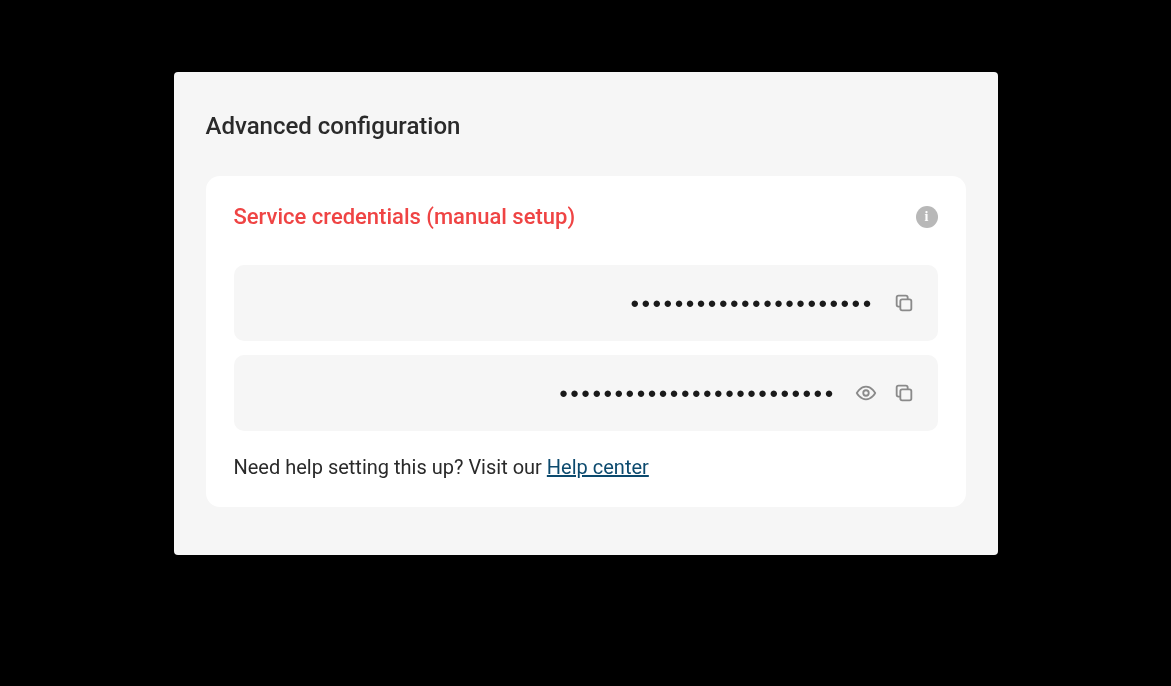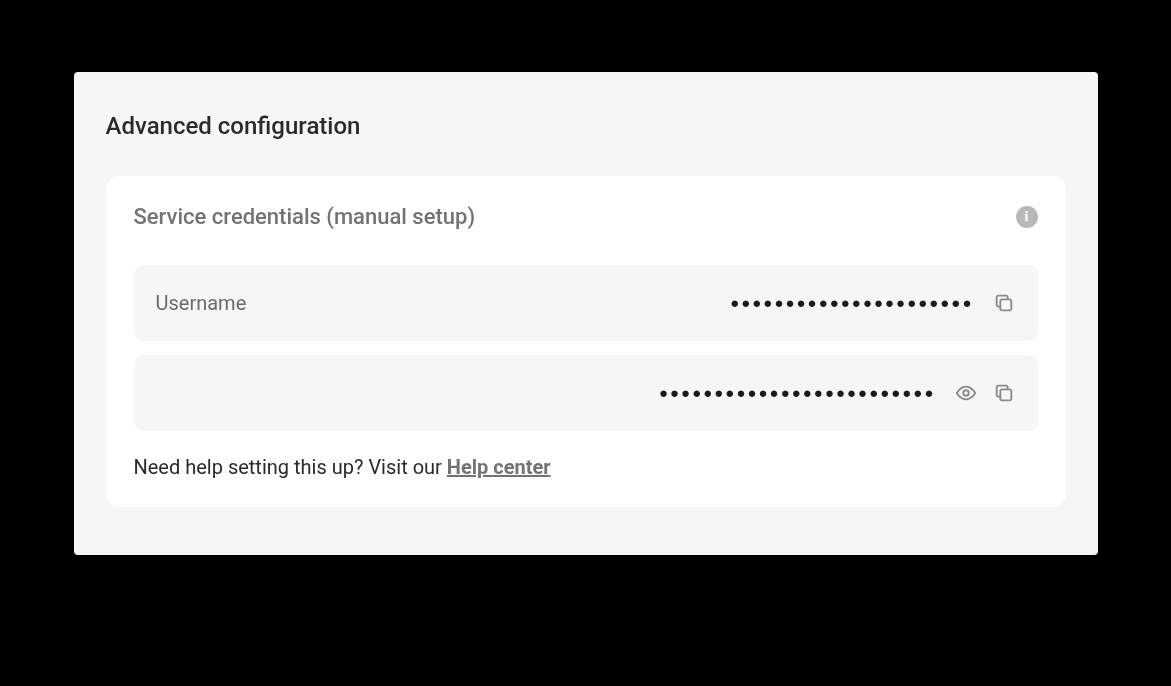--- a/index.html
+++ b/index.html
@@ -12,21 +12,21 @@
       font-family: -apple-system, BlinkMacSystemFont, "Segoe UI", Roboto, Helvetica, Arial, sans-serif;
       width: 1171px;
       height: 686px;
       display: flex;
       align-items: flex-start;
       justify-content: center;
       padding-top: 72px;
     }
     .panel {
       background: #f6f6f6;
-      width: 1024px;
+      width: 824px;
       border-radius: 4px;
       padding: 40px 32px 48px 32px;
     }
     .panel-title {
       font-size: 24px;
       font-weight: 500;
       color: #2a2a2a;
       margin-bottom: 36px;
       margin-left: 0;
     }
@@ -37,21 +37,21 @@
     }
     .card-header {
       display: flex;
       align-items: center;
       justify-content: space-between;
       margin-bottom: 36px;
     }
     .card-title {
       font-size: 22px;
       font-weight: 500;
-      color: #737373;
+      color: #ef4444;
     }
     .info-icon {
       width: 22px;
       height: 22px;
       border-radius: 50%;
       background: #b8b8b8;
       color: #fff;
       display: flex;
       align-items: center;
       justify-content: center;
@@ -109,40 +109,39 @@
       width: 22px;
       height: 22px;
       display: block;
     }
     .help-row {
       margin-top: 24px;
       font-size: 20px;
       color: #2a2a2a;
     }
     .help-link {
-      color: #737373;
+      color: #0c4a6e;
       text-decoration: underline;
-      font-weight: 700;
+      font-weight: 400;
       cursor: pointer;
     }
   </style>
 </head>
 <body>
 
 <div class="panel">
   <h2 class="panel-title">Advanced configuration</h2>
 
   <div class="card">
     <div class="card-header">
       <div class="card-title">Service credentials (manual setup)</div>
       <div class="info-icon">i</div>
     </div>
 
     <div class="field-row">
-      <div class="field-label">Username</div>
       <div class="field-value">
         <span class="masked-value">●●●●●●●●●●●●●●●●●●●●●●</span>
       </div>
       <div class="field-actions">
         <div class="icon-btn">
           <svg viewBox="0 0 24 24" fill="none" stroke="currentColor" stroke-width="2">
             <rect x="8" y="8" width="12" height="12" rx="2"></rect>
             <path d="M16 8V6a2 2 0 0 0-2-2H6a2 2 0 0 0-2 2v8a2 2 0 0 0 2 2h2"></path>
           </svg>
         </div>

